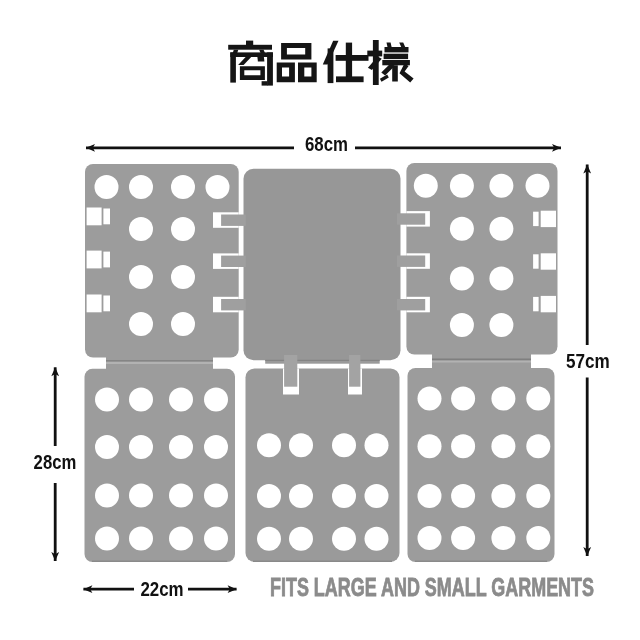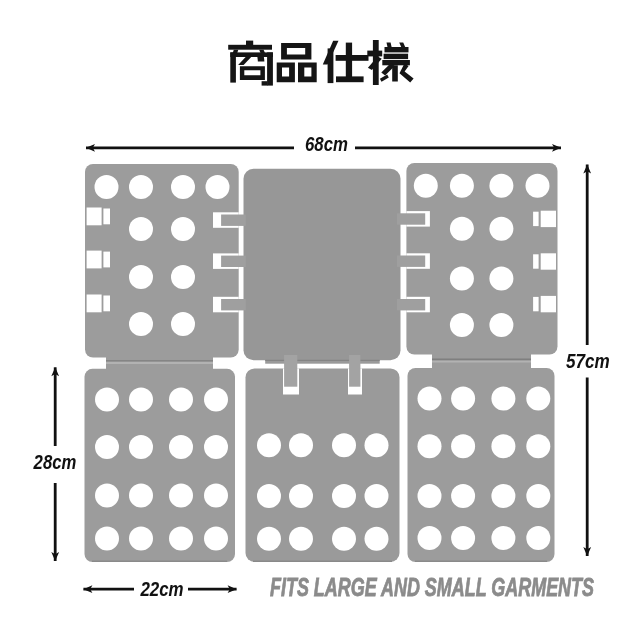--- a/index.html
+++ b/index.html
@@ -1,16 +1,16 @@
 <!DOCTYPE html>
 <html><head>
 <meta charset="utf-8">
 <style>
   html,body{margin:0;padding:0;background:#fff;}
-  .stage{width:640px;height:640px;position:relative;background:#fff;overflow:hidden;font-style:italic;}
+  .stage{width:640px;height:640px;position:relative;background:#fff;overflow:hidden;}
   text{font-family:"Liberation Sans",sans-serif;}
 </style>
 </head>
 <body>
 <div class="stage">
 <svg width="640" height="640" viewBox="0 0 640 640">
 
 <g>
         <rect x="0" y="0" width="640" height="640" fill="#ffffff"></rect>
       </g>

